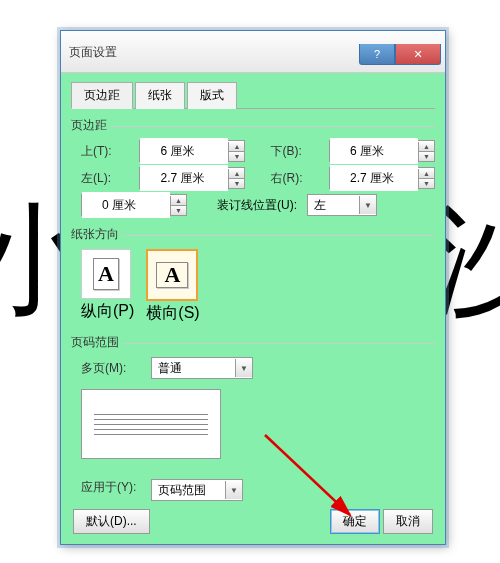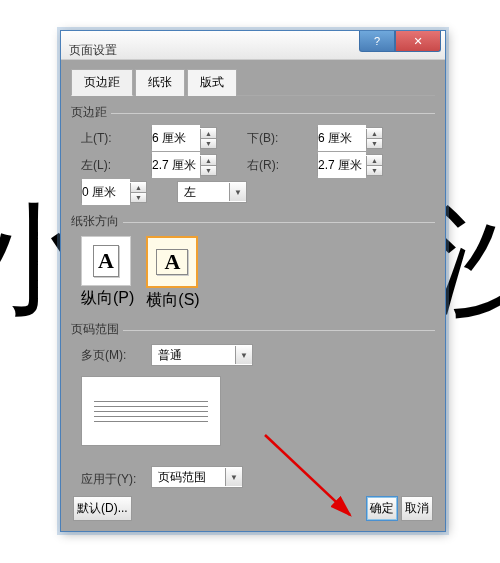--- a/index.html
+++ b/index.html
@@ -1,59 +1,59 @@
 <!DOCTYPE html>
 <html><head>
 <meta charset="utf-8">
 <style>
 body{margin:0;font-family:"Microsoft YaHei","SimSun",sans-serif;font-size:12px;background:#fff;width:500px;height:563px;position:relative;overflow:hidden}
 .bg-text{position:absolute;font-size:120px;font-family:"STKaiti","KaiTi",serif;color:#000;z-index:0}
 .bg-left{left:-30px;top:180px}
 .bg-right{right:-50px;top:180px}
 .dialog{position:absolute;left:60px;top:30px;width:384px;background:#f0f0f0;border:1px solid #4a7fb8;box-shadow:0 0 0 3px rgba(100,150,200,0.3),2px 2px 10px rgba(0,0,0,0.3);z-index:10}
-.titlebar{height:28px;background:linear-gradient(#fdfdfd,#e8e8e8);display:flex;align-items:flex-end;padding:0 0 0 8px;border-bottom:1px solid #ccc}
+.titlebar{height:28px;background:linear-gradient(#fdfdfd,#e8e8e8);display:flex;align-items:flex-start;padding:13px 0 0 8px;border-bottom:1px solid #ccc}
 .titlebar-text{flex:1;color:#333}
 .titlebar-btns{display:flex;height:100%}
 .tbtn{width:34px;height:20px;margin-top:0;display:flex;align-items:center;justify-content:center;font-size:11px;color:#fff;border:1px solid #3c6fa8;border-top:none}
 .help-btn{background:linear-gradient(#6fa8dc,#4a7fb8);border-radius:0 0 0 3px}
 .close-btn{background:linear-gradient(#e57373,#c94a4a);border-radius:0 0 3px 0;width:44px;margin-right:4px}
-.body{padding:8px 10px 10px 10px;background:#a3a3a3}
+.body{padding:8px 10px 10px 10px;background:#86efac}
 .tabs{display:flex;border-bottom:1px solid #aaa;margin-bottom:8px}
 .tab{padding:4px 12px;border:1px solid #aaa;border-bottom:none;background:#f0f0f0;margin-right:2px;position:relative;top:1px;cursor:pointer}
 .tab.active{background:#f0f0f0;border-bottom:1px solid #f0f0f0}
 .tab:not(.active){background:#f4f4f4}
 .group{margin-bottom:10px}
 .group-title{color:#333;position:relative;margin-bottom:6px}
 .group-title::after{content:"";position:absolute;left:40px;right:0;top:50%;border-top:1px solid #ccc}
 .group-title.long::after{left:52px}
 .row{display:flex;align-items:center;margin-bottom:5px;padding-left:10px}
 .lbl{width:70px;color:#333}
 .lbl2{width:90px}
 .spinner{display:flex;align-items:center;border:1px solid #999;background:#fff;height:20px}
-.spinner input{border:none;width:48px;padding:0 0;font-size:12px;outline:none;height:26px}
+.spinner input{border:none;width:48px;padding:0 20px;font-size:12px;outline:none;height:26px}
 .spinner-btns{display:flex;flex-direction:column;width:16px}
 .spinner-btns div{height:9px;border-left:1px solid #999;background:linear-gradient(#fdfdfd,#e0e0e0);display:flex;align-items:center;justify-content:center;font-size:7px;color:#555;cursor:pointer}
 .spinner-btns div:first-child{border-bottom:1px solid #999}
 .sel{border:1px solid #999;background:#fff;height:20px;display:flex;align-items:center}
 .sel-txt{padding:0 6px;flex:1}
 .sel-btn{width:16px;height:18px;border-left:1px solid #999;background:linear-gradient(#fdfdfd,#e0e0e0);display:flex;align-items:center;justify-content:center;font-size:8px;color:#555;cursor:pointer}
 .orients{display:flex;gap:12px;padding-left:10px}
 .orient{text-align:center;cursor:pointer}
 .orient-box{width:48px;height:48px;border:1px solid #ccc;background:#fff;display:flex;align-items:center;justify-content:center;margin-bottom:2px}
 .orient.selected .orient-box{border:2px solid #f0a030;background:#fffbe8}
 .orient-a{font-size:22px;font-family:"Times New Roman",serif;font-weight:bold;position:relative}
 .orient-page{border:1px solid #888;display:flex;align-items:center;justify-content:center;box-shadow:1px 1px 0 #ccc}
 .portrait{width:24px;height:30px}
 .landscape{width:30px;height:24px}
 .orient-lbl{font-size:16px}
 .preview{border:1px solid #999;background:#fff;width:140px;height:70px;margin:6px 0 6px 10px;display:flex;flex-direction:column;justify-content:center;padding:16px 12px;box-sizing:border-box}
 .preview-line{border-top:1px solid #888;margin:2px 0}
-.footer-row{display:flex;align-items:flex-end;padding-left:10px;margin-top:20px;margin-bottom:6px}
+.footer-row{display:flex;align-items:flex-start;padding-left:10px;margin-top:20px;margin-bottom:6px}
 .btns{display:flex;justify-content:space-between;margin-top:8px;padding:0 2px}
-.btn{padding:3px 3px;border:1px solid #999;background:linear-gradient(#fdfdfd,#e0e0e0);cursor:pointer;font-size:12px}
+.btn{padding:3px 12px;border:1px solid #999;background:linear-gradient(#fdfdfd,#e0e0e0);cursor:pointer;font-size:12px}
 .btn.primary{border:1px solid #4a90d0;box-shadow:0 0 0 1px #8dc4e8 inset}
 .arrow{position:absolute;z-index:20;pointer-events:none}
 .gap{width:30px}
 </style>
 </head>
 <body>
 
 <div class="bg-text bg-left">小</div>
 <div class="bg-text bg-right">沙</div>
 
@@ -114,20 +114,21 @@
       </div>
       <div class="row">
         <div class="spinner">
             <input value="0 厘米" style="">
             <div class="spinner-btns">
               <div>▲</div>
               <div>▼</div>
             </div>
           </div>
         <div class="gap"></div>
+        <span class="lbl2">装订线位置(U):</span>
         <div class="sel" style="width:68px">
             <span class="sel-txt">左</span>
             <div class="sel-btn">▼</div>
           </div>
       </div>
     </div>
 
     <div class="group">
       <div class="group-title long">纸张方向</div>
       <div class="orients">

